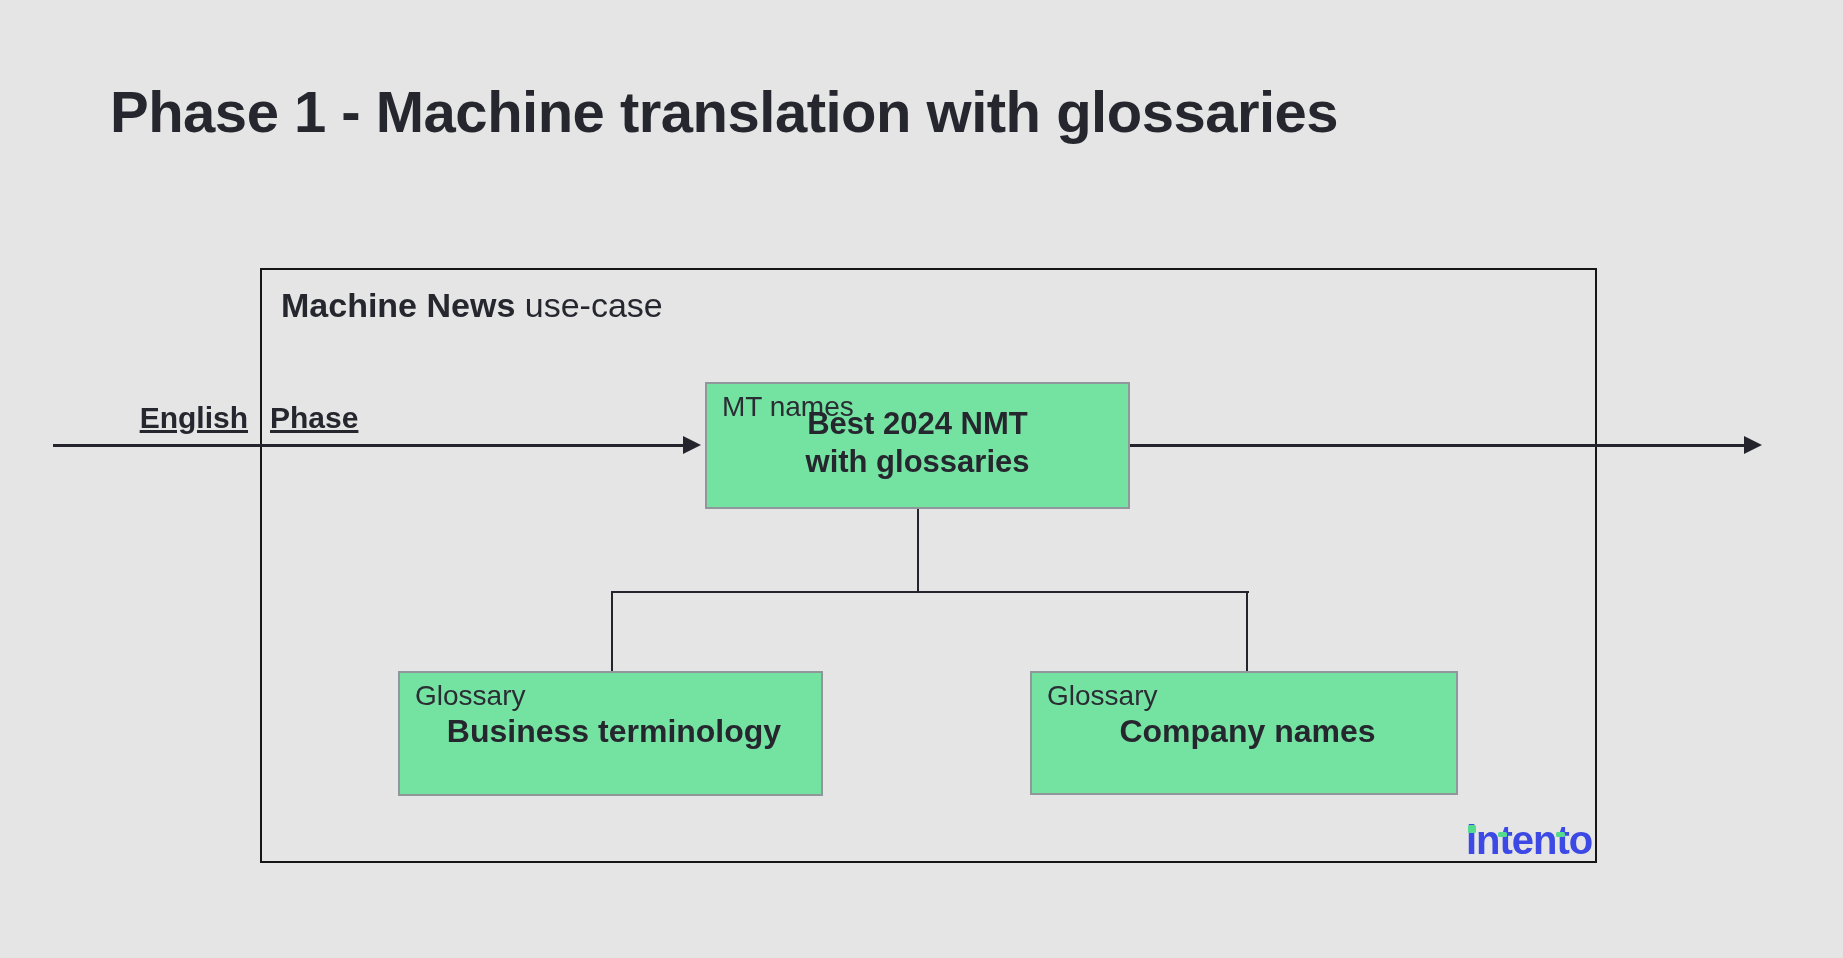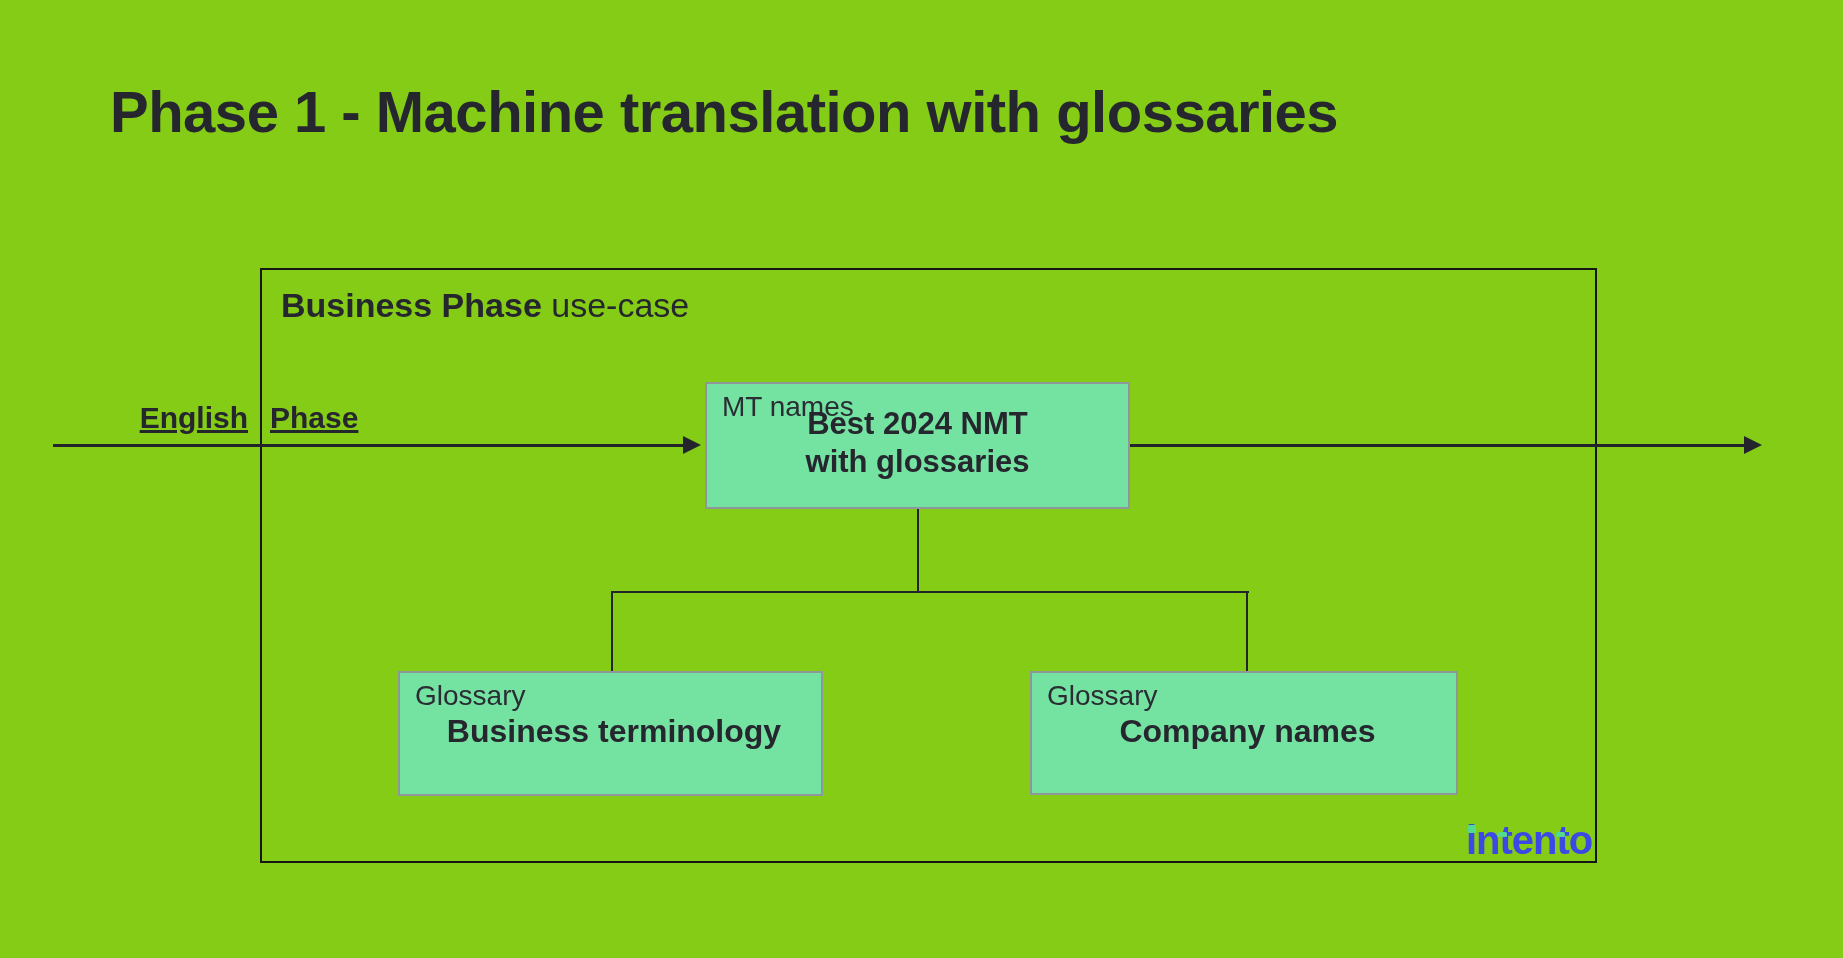--- a/index.html
+++ b/index.html
@@ -14,21 +14,21 @@
   * { margin: 0; padding: 0; box-sizing: border-box; }
   html, body { background: #ffffff; }
   body {
     font-family: "Liberation Sans", "DejaVu Sans", sans-serif;
     color: var(--text);
   }
   .canvas {
     position: relative;
     width: 1843px;
     height: 958px;
-    background: #84cc16;
+    background: #e5e5e5;
     overflow: hidden;
   }
   .slide-title {
     position: absolute;
     left: 110px;
     top: 78px;
     font-size: 58px;
     font-weight: bold;
     letter-spacing: -0.5px;
     color: var(--text);
@@ -149,21 +149,21 @@
 </style>
 </head>
 <body>
 
 <div class="canvas">
 
   <div class="slide-title">Phase 1 - Machine translation with glossaries</div>
 
   <div class="container-box"></div>
 
-  <div class="container-label"><span class="bold">Business Phase</span><span> use-case</span></div>
+  <div class="container-label"><span class="bold">Machine News</span><span> use-case</span></div>
 
   <div class="lang-label lang-left">English</div>
   <div class="lang-label lang-right">Phase</div>
 
   <div class="hline flow-line-a"></div>
   <div class="arrowhead flow-arrowhead-a"></div>
   <div class="hline flow-line-b"></div>
   <div class="arrowhead flow-arrowhead-b"></div>
 
   <div class="node node-mt">

